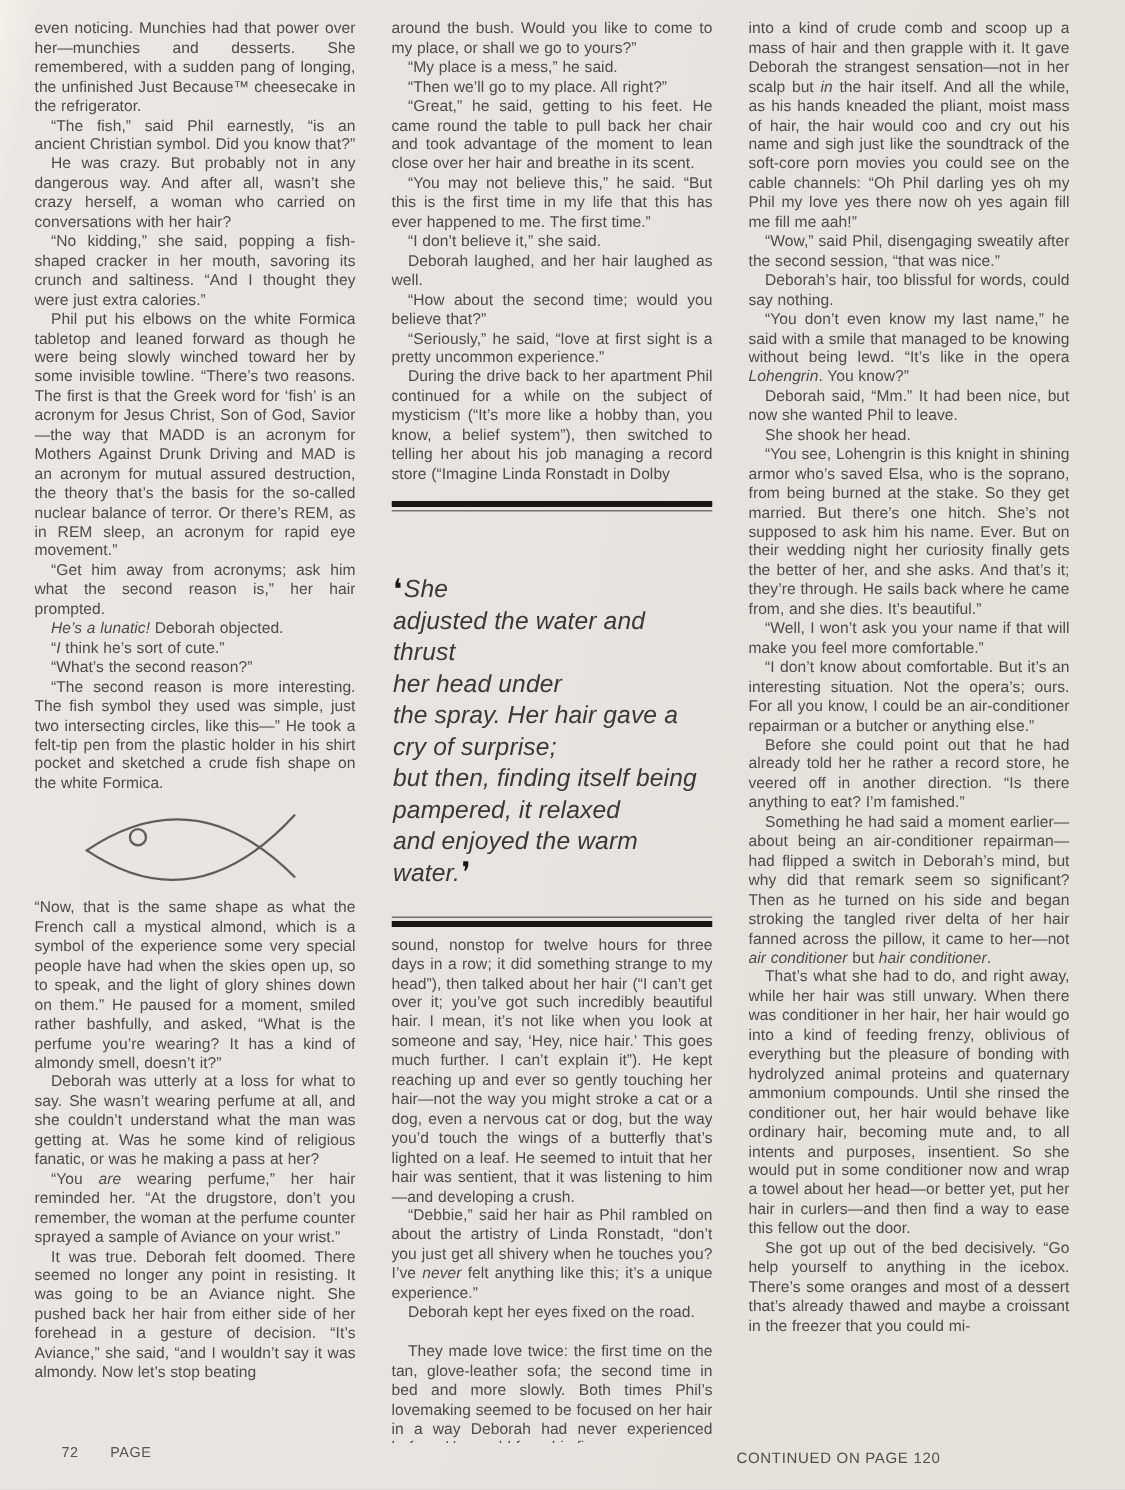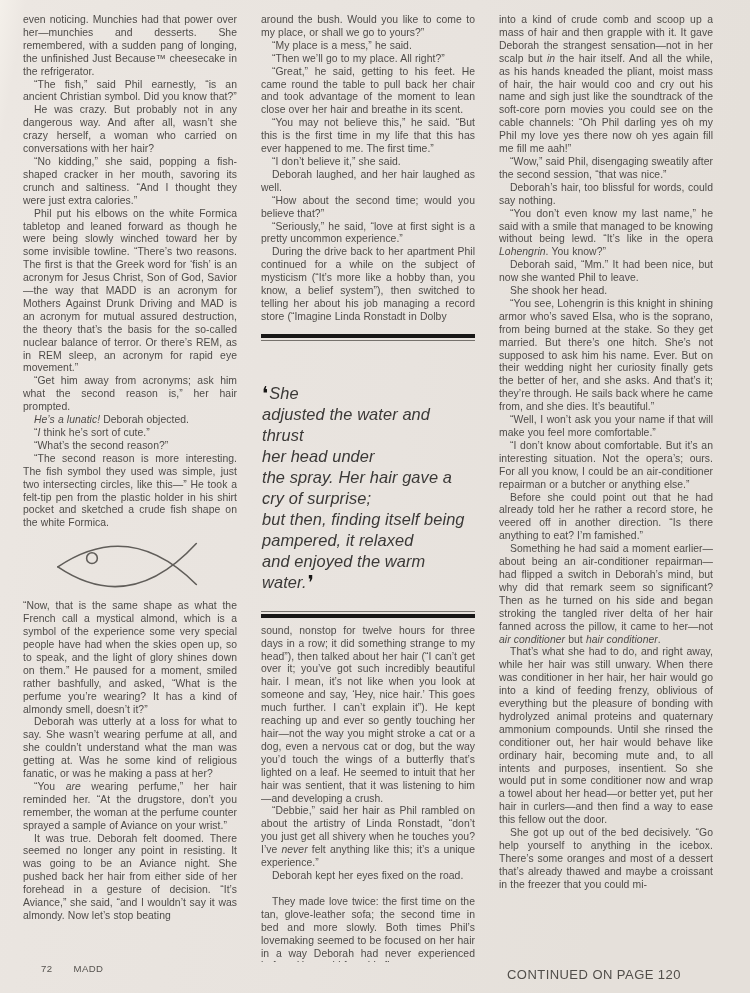--- a/index.html
+++ b/index.html
@@ -32,21 +32,21 @@
     font-size:19px;line-height:0;position:relative;top:1px;color:#181716;
   }
   .pq-mark.open{margin-right:1px;}
   .pq-mark.close{margin-left:1px;}
   
   .footer-left{
     position:absolute;left:25px;top:963px;font-size:9.6px;color:#55524e;
     display:flex;gap:21px;letter-spacing:.4px;margin-left:16px;
   }
   .footer-right{
-    position:absolute;left:507px;top:967px;font-size:13px;color:#514e4a;
+    position:absolute;left:491px;top:967px;font-size:10px;color:#514e4a;
     letter-spacing:.45px;
   }
 </style>
 </head>
 <body>
 
 <div class="page">
   <div class="columns">
     <div class="col">
         <p class="para"><span>even noticing. Munchies had that power over her—munchies and desserts. She remembered, with a sudden pang of longing, the unfinished Just Because™ cheesecake in the refrigerator.</span></p>
@@ -119,16 +119,16 @@
         <p class="para indent"><span>“I don’t know about comfortable. But it’s an interesting situation. Not the opera’s; ours. For all you know, I could be an air-conditioner repairman or a butcher or anything else.”</span></p>
         <p class="para indent"><span>Before she could point out that he had already told her he rather a record store, he veered off in another direction. “Is there anything to eat? I’m famished.”</span></p>
         <p class="para indent"><span>Something he had said a moment earlier—about being an air-conditioner repairman—had flipped a switch in Deborah’s mind, but why did that remark seem so significant? Then as he turned on his side and began stroking the tangled river delta of her hair fanned across the pillow, it came to her—not </span><span class="it">air conditioner</span><span> but </span><span class="it">hair conditioner</span><span>.</span></p>
         <p class="para indent"><span>That’s what she had to do, and right away, while her hair was still unwary. When there was conditioner in her hair, her hair would go into a kind of feeding frenzy, oblivious of everything but the pleasure of bonding with hydrolyzed animal proteins and quaternary ammonium compounds. Until she rinsed the conditioner out, her hair would behave like ordinary hair, becoming mute and, to all intents and purposes, insentient. So she would put in some conditioner now and wrap a towel about her head—or better yet, put her hair in curlers—and then find a way to ease this fellow out the door.</span></p>
         <p class="para indent"><span>She got up out of the bed decisively. “Go help yourself to anything in the icebox. There’s some oranges and most of a dessert that’s already thawed and maybe a croissant in the freezer that you could mi-</span></p>
       </div>
   </div>
 
   <div class="footer-left">
     <span>72</span>
-    <span>MADD</span>
+    <span>PAGE</span>
   </div>
   <div class="footer-right">CONTINUED ON PAGE 120</div>
 </div>
 
 </body></html>

